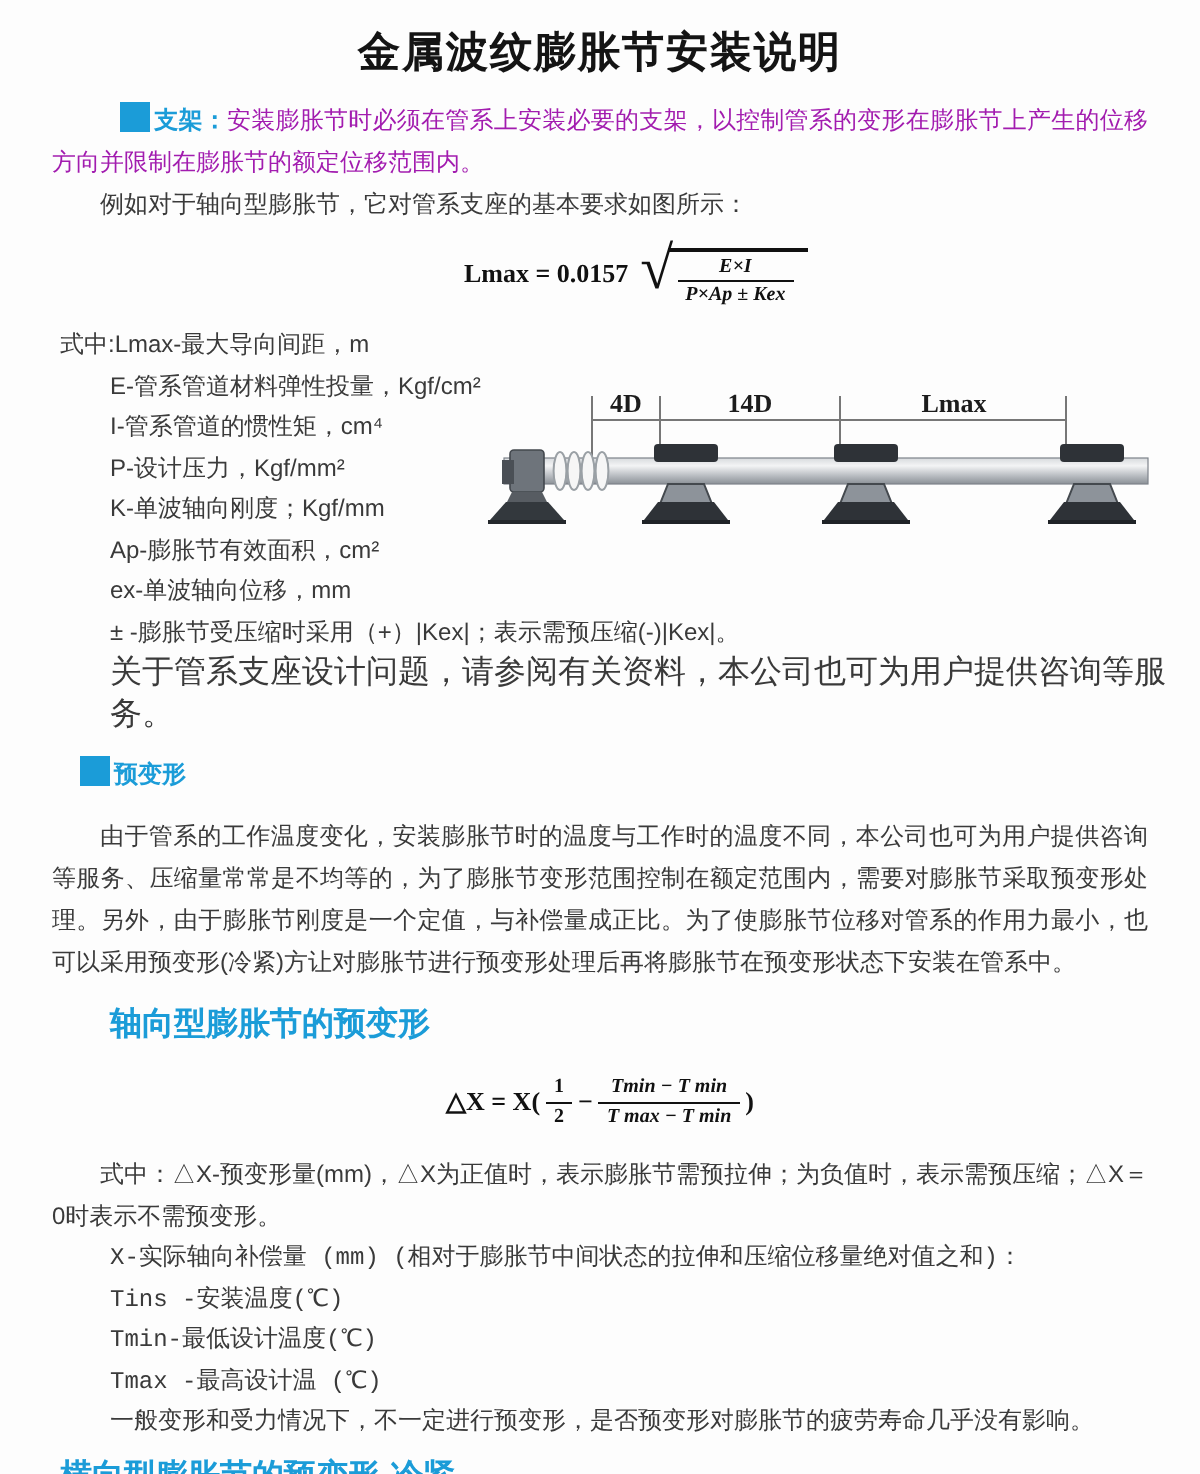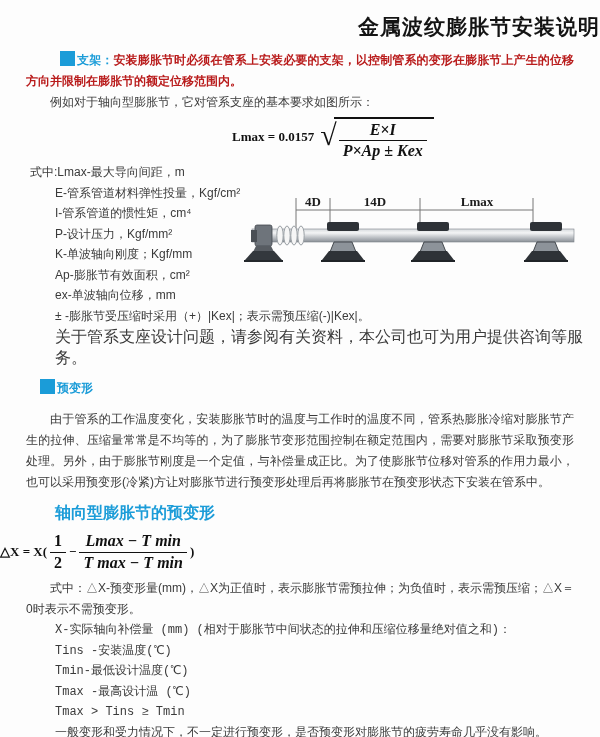--- a/index.html
+++ b/index.html
@@ -1,39 +1,39 @@
 <!DOCTYPE html>
 <html style="--accent: #1b9cd8; --text: #3a3a3a;"><head>
 <meta charset="utf-8">
 <style>
   :root { --accent:#1b9cd8; --text:#3a3a3a; }
   * { box-sizing:border-box; margin:0; padding:0; }
   html,body { background:#ffffff; }
   body { width:600px; font-family:"Liberation Sans", sans-serif; color:var(--text); }
   .page { position:relative; width:600px; height:737px; background:#fdfdfd; overflow:hidden; }
 
-  .doc-title { text-align:right; padding-top:12px; font-size:21px; line-height:30px;
+  .doc-title { text-align:center; padding-top:12px; font-size:21px; line-height:30px;
                font-weight:bold; color:#141414; letter-spacing:1px; }
 
   p.body-text { margin:0 26px; line-height:21px; text-align:justify; font-size:12px; }
   .intro { margin-top:8px !important; text-indent:0; }
   .indent2 { text-indent:24px; }
 
   .sec-marker { display:inline-block; width:15px; height:15px; background:var(--accent);
                 vertical-align:-2px; margin:0 2px 0 34px; }
   .sec-title { color:var(--accent); font-size:12px; font-weight:bold; }
   .sec-head-row { margin:10px 0 12px 14px; }
-  .intro-first { font-size:12px; font-weight:bold; color:#b91c1c; }
+  .intro-first { font-size:12px; font-weight:normal; color:#a21caf; }
 
   
   .formula { display:flex; align-items:center; font-family:"Liberation Serif", serif;
              font-weight:bold; color:#111; font-size:13px; }
   .formula-1 { margin:5px 0 2px 232px; height:38px; }
-  .formula-center { justify-content:flex-start; }
-  .frac { display:inline-block; text-align:center; font-size:16px; line-height:1.15;
+  .formula-center { justify-content:center; }
+  .frac { display:inline-block; text-align:center; font-size:10px; line-height:1.15;
           margin:0 3px; vertical-align:middle; }
   .frac .num { display:block; padding:0 4px 1px; border-bottom:1px solid #111; }
   .frac .den { display:block; padding:1px 4px 0; }
   .radical { font-size:30px; font-weight:bold; line-height:1; align-self:flex-start;
              margin:2px -3px 0 6px; }
   .sqrt-box { border-top:2px solid #111; padding:2px 4px 0 2px; margin-top:3px; }
   .ital { font-style:italic; }
   .formula-2 { margin:8px 0 6px; height:40px; }
 
   
@@ -147,44 +147,43 @@
         <polygon points="297,52 315,52 319,62 293,62" fill="#8d939a" stroke="#44494e" stroke-width="1"></polygon>
         <polygon points="285,70 327,70 320,61 292,61" fill="#2e3237"></polygon>
         <rect x="284" y="70" width="44" height="2" fill="#1f2327"></rect>
       </g>
     </g>
   </svg>
 
   <div class="sec-head-row">
     <span class="sec-marker" style="margin-left:26px"></span><span class="sec-title">预变形</span>
   </div>
-  <p class="body-text indent2">由于管系的工作温度变化，安装膨胀节时的温度与工作时的温度不同，管系热膨胀冷缩对膨胀节产生的拉伸、压缩量常常是不均等的，为了膨胀节变形范围控制在额定范围内，需要对膨胀节采取预变形处理。另外，由于膨胀节刚度是一个定值，与补偿量成正比。为了使膨胀节位移对管系的作用力最小，也可以采用预变形(冷紧)方让对膨胀节进行预变形处理后再将膨胀节在预变形状态下安装在管系中。</p>
+  <p class="body-text indent2">由于管系的工作温度变化，安装膨胀节时的温度与工作时的温度不同，本公司也可为用户提供咨询等服务、压缩量常常是不均等的，为了膨胀节变形范围控制在额定范围内，需要对膨胀节采取预变形处理。另外，由于膨胀节刚度是一个定值，与补偿量成正比。为了使膨胀节位移对管系的作用力最小，也可以采用预变形(冷紧)方让对膨胀节进行预变形处理后再将膨胀节在预变形状态下安装在管系中。</p>
 
   <div class="sub-heading sub-axial">轴向型膨胀节的预变形</div>
 
   <div class="formula formula-2 formula-center">
     <span>△X = X(</span>
     <span class="frac">
       <span class="num">1</span>
       <span class="den">2</span>
     </span>
     <span>−</span>
     <span class="frac ital">
-      <span class="num">Lmax − T min</span>
+      <span class="num">Tmin − T min</span>
       <span class="den">T max − T min</span>
     </span>
     <span>)</span>
   </div>
 
   <p class="body-text indent2">式中：△X-预变形量(mm)，△X为正值时，表示膨胀节需预拉伸；为负值时，表示需预压缩；△X＝0时表示不需预变形。</p>
 
   <div class="item-list">
     <div>X-实际轴向补偿量 (mm) (相对于膨胀节中间状态的拉伸和压缩位移量绝对值之和)：</div>
     <div>Tins -安装温度(℃)</div>
     <div>Tmin-最低设计温度(℃)</div>
     <div>Tmax -最高设计温 (℃)</div>
-    <div>Tmax &gt; Tins ≥ Tmin</div>
     <div>一般变形和受力情况下，不一定进行预变形，是否预变形对膨胀节的疲劳寿命几乎没有影响。</div>
   </div>
 
   <div class="sub-heading sub-lateral">横向型膨胀节的预变形-冷紧</div>
 
 </div>
 
 </body></html>

